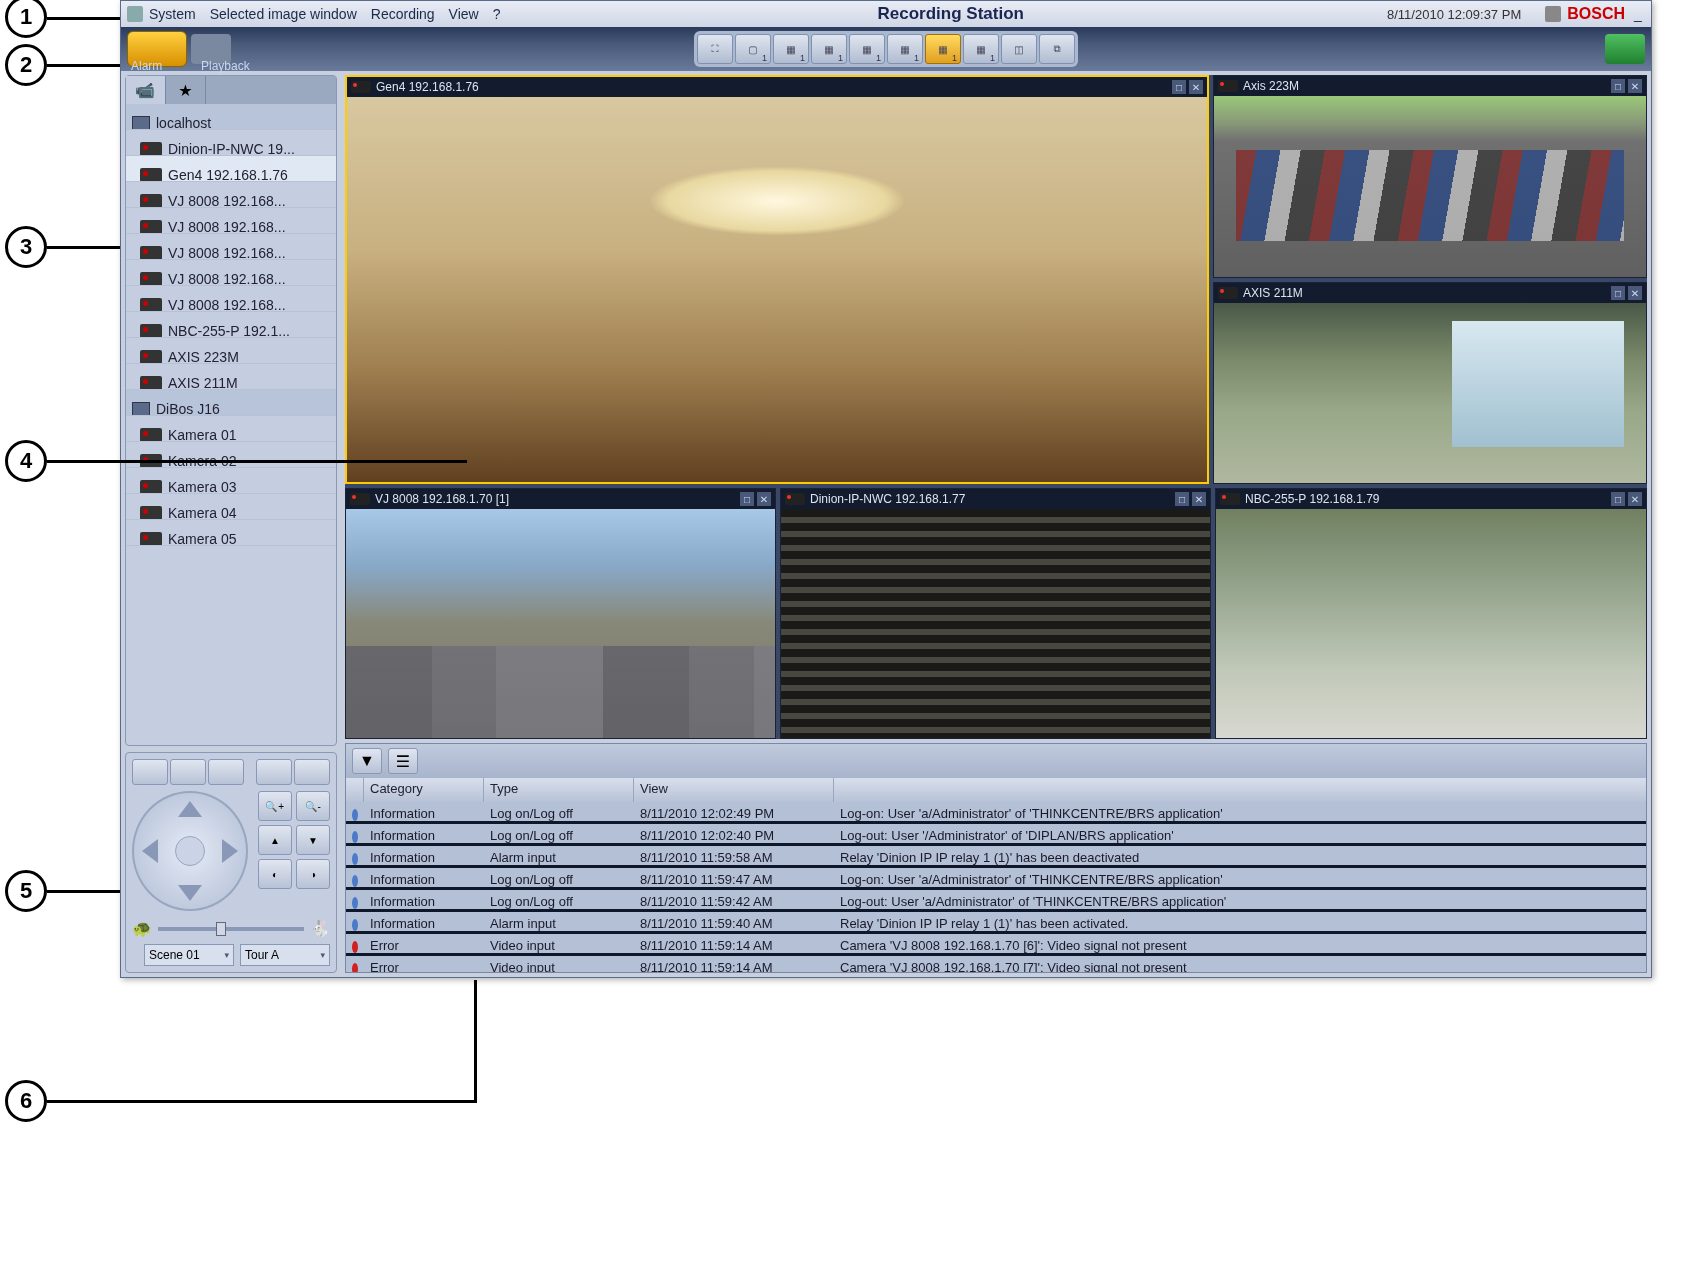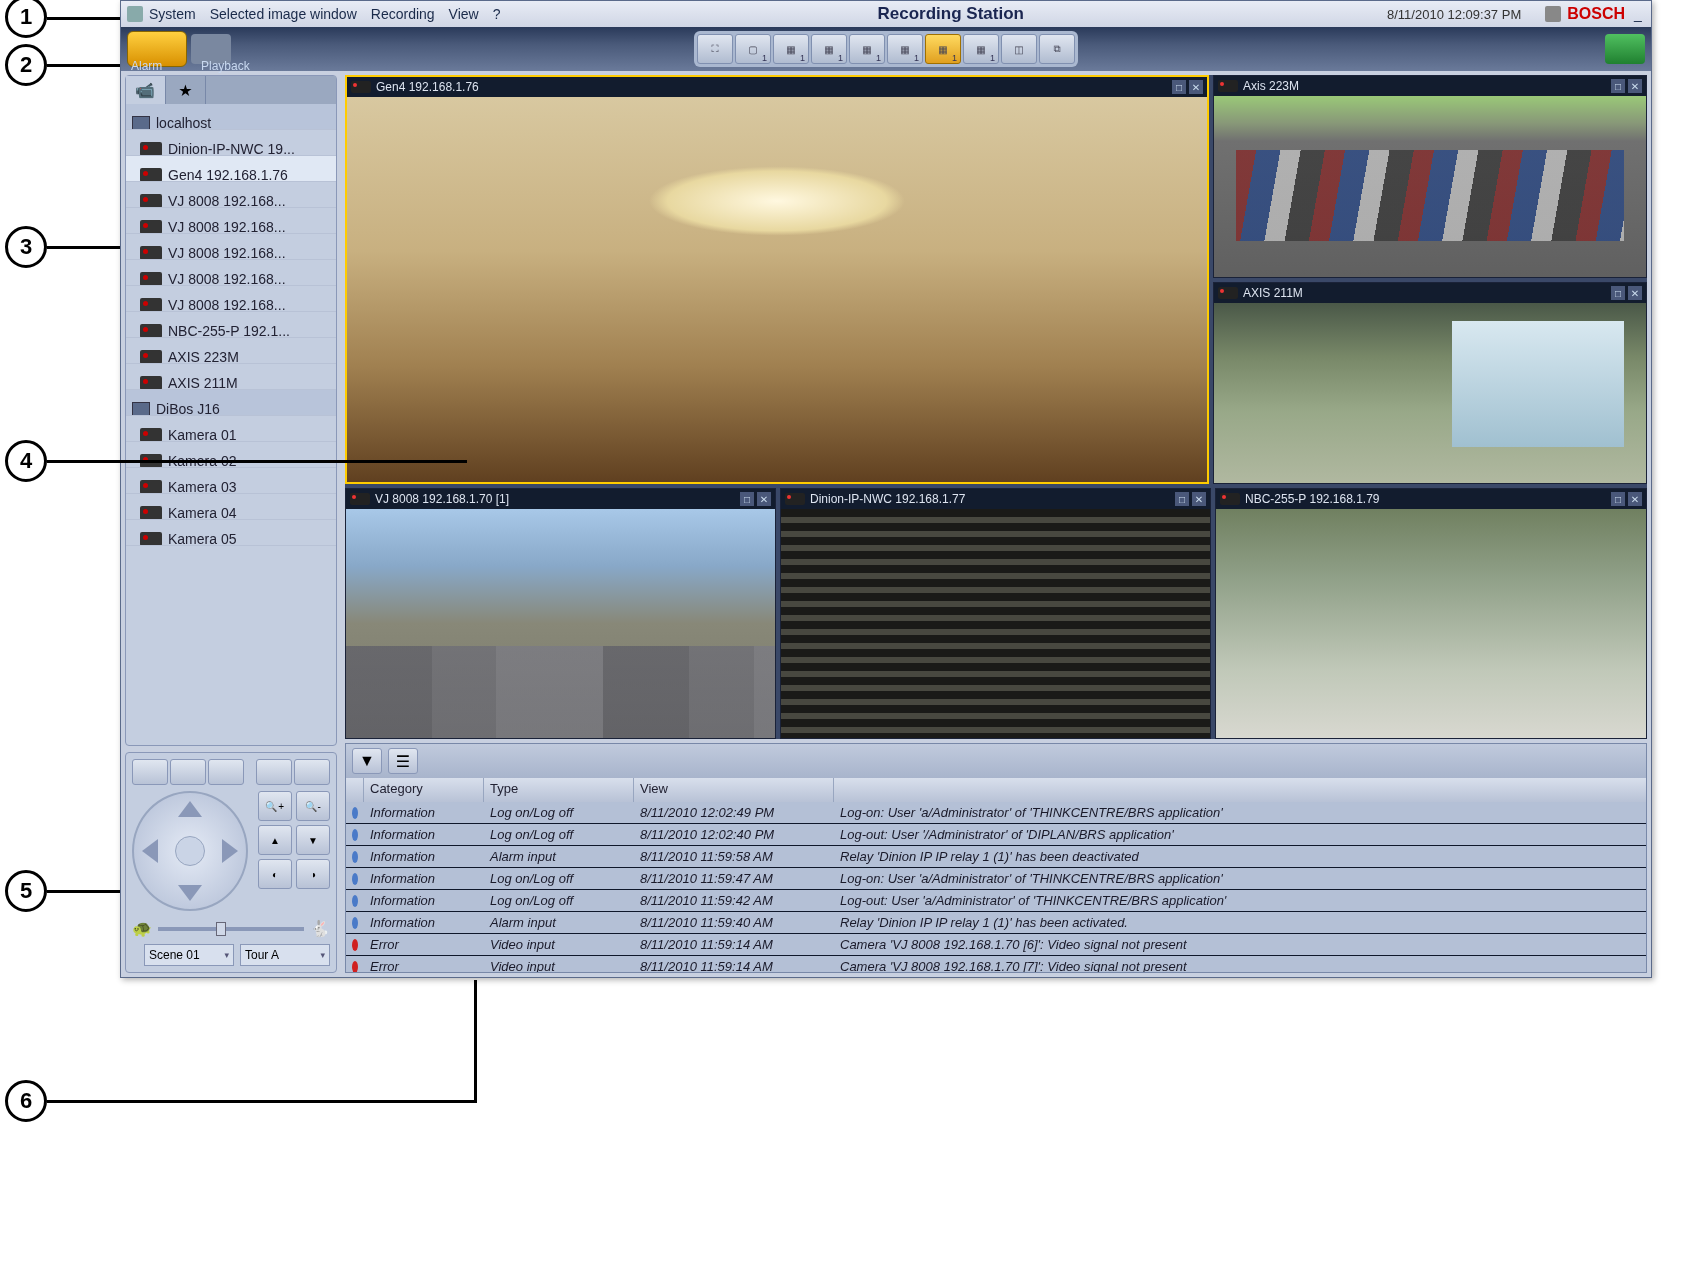--- a/index.html
+++ b/index.html
@@ -98,21 +98,21 @@
   .scene-blinds { background:repeating-linear-gradient(180deg,#1a1a18 0 8px,#484840 8px 14px); }
   .scene-office2 { background:linear-gradient(#708060 0%,#90a088 30%,#c0c8b8 70%,#d8d8d0 100%); }
 
   
   .log-panel { height:230px; background:#98a6c0; border:1px solid #7888a8; display:flex; flex-direction:column; }
   .log-tools { height:34px; background:linear-gradient(#c0cadd,#a8b4cc); display:flex; align-items:center; padding:0 6px; gap:6px; }
   .log-tool { width:30px; height:26px; background:linear-gradient(#e0e6f0,#b8c2d6); border:1px solid #8a98b8; border-radius:3px; display:flex; align-items:center; justify-content:center; }
   .log-head { display:flex; height:24px; background:linear-gradient(#d8dfec,#b8c2d6); font-size:13px; color:#223; }
   .log-head div { border-right:1px solid #98a6c0; padding:3px 6px; }
   .log-body { flex:1; overflow:auto; background:#b4c0d6; }
-  .log-row { display:flex; height:22px; font-size:13px; color:#1a1a2a; border-bottom:1px solid #0f172a; align-items:center;font-style:italic; }
+  .log-row { display:flex; height:22px; font-size:13px; color:#1a1a2a; border-bottom:3px solid #0f172a; align-items:flex-end; }
   .log-row div { padding:0 6px; overflow:hidden; white-space:nowrap; }
   .log-row .ico { width:18px; flex-shrink:0; display:flex; align-items:center; justify-content:center; }
   .ico-info { width:12px; height:12px; border-radius:50%; background:#4a7ac8; }
   .ico-err { width:12px; height:12px; border-radius:50%; background:#d02020; }
   .c-cat { width:120px; flex-shrink:0; }
   .c-type { width:150px; flex-shrink:0; }
   .c-date { width:200px; flex-shrink:0; }
   .c-msg { flex:1; }
 
 </style>

